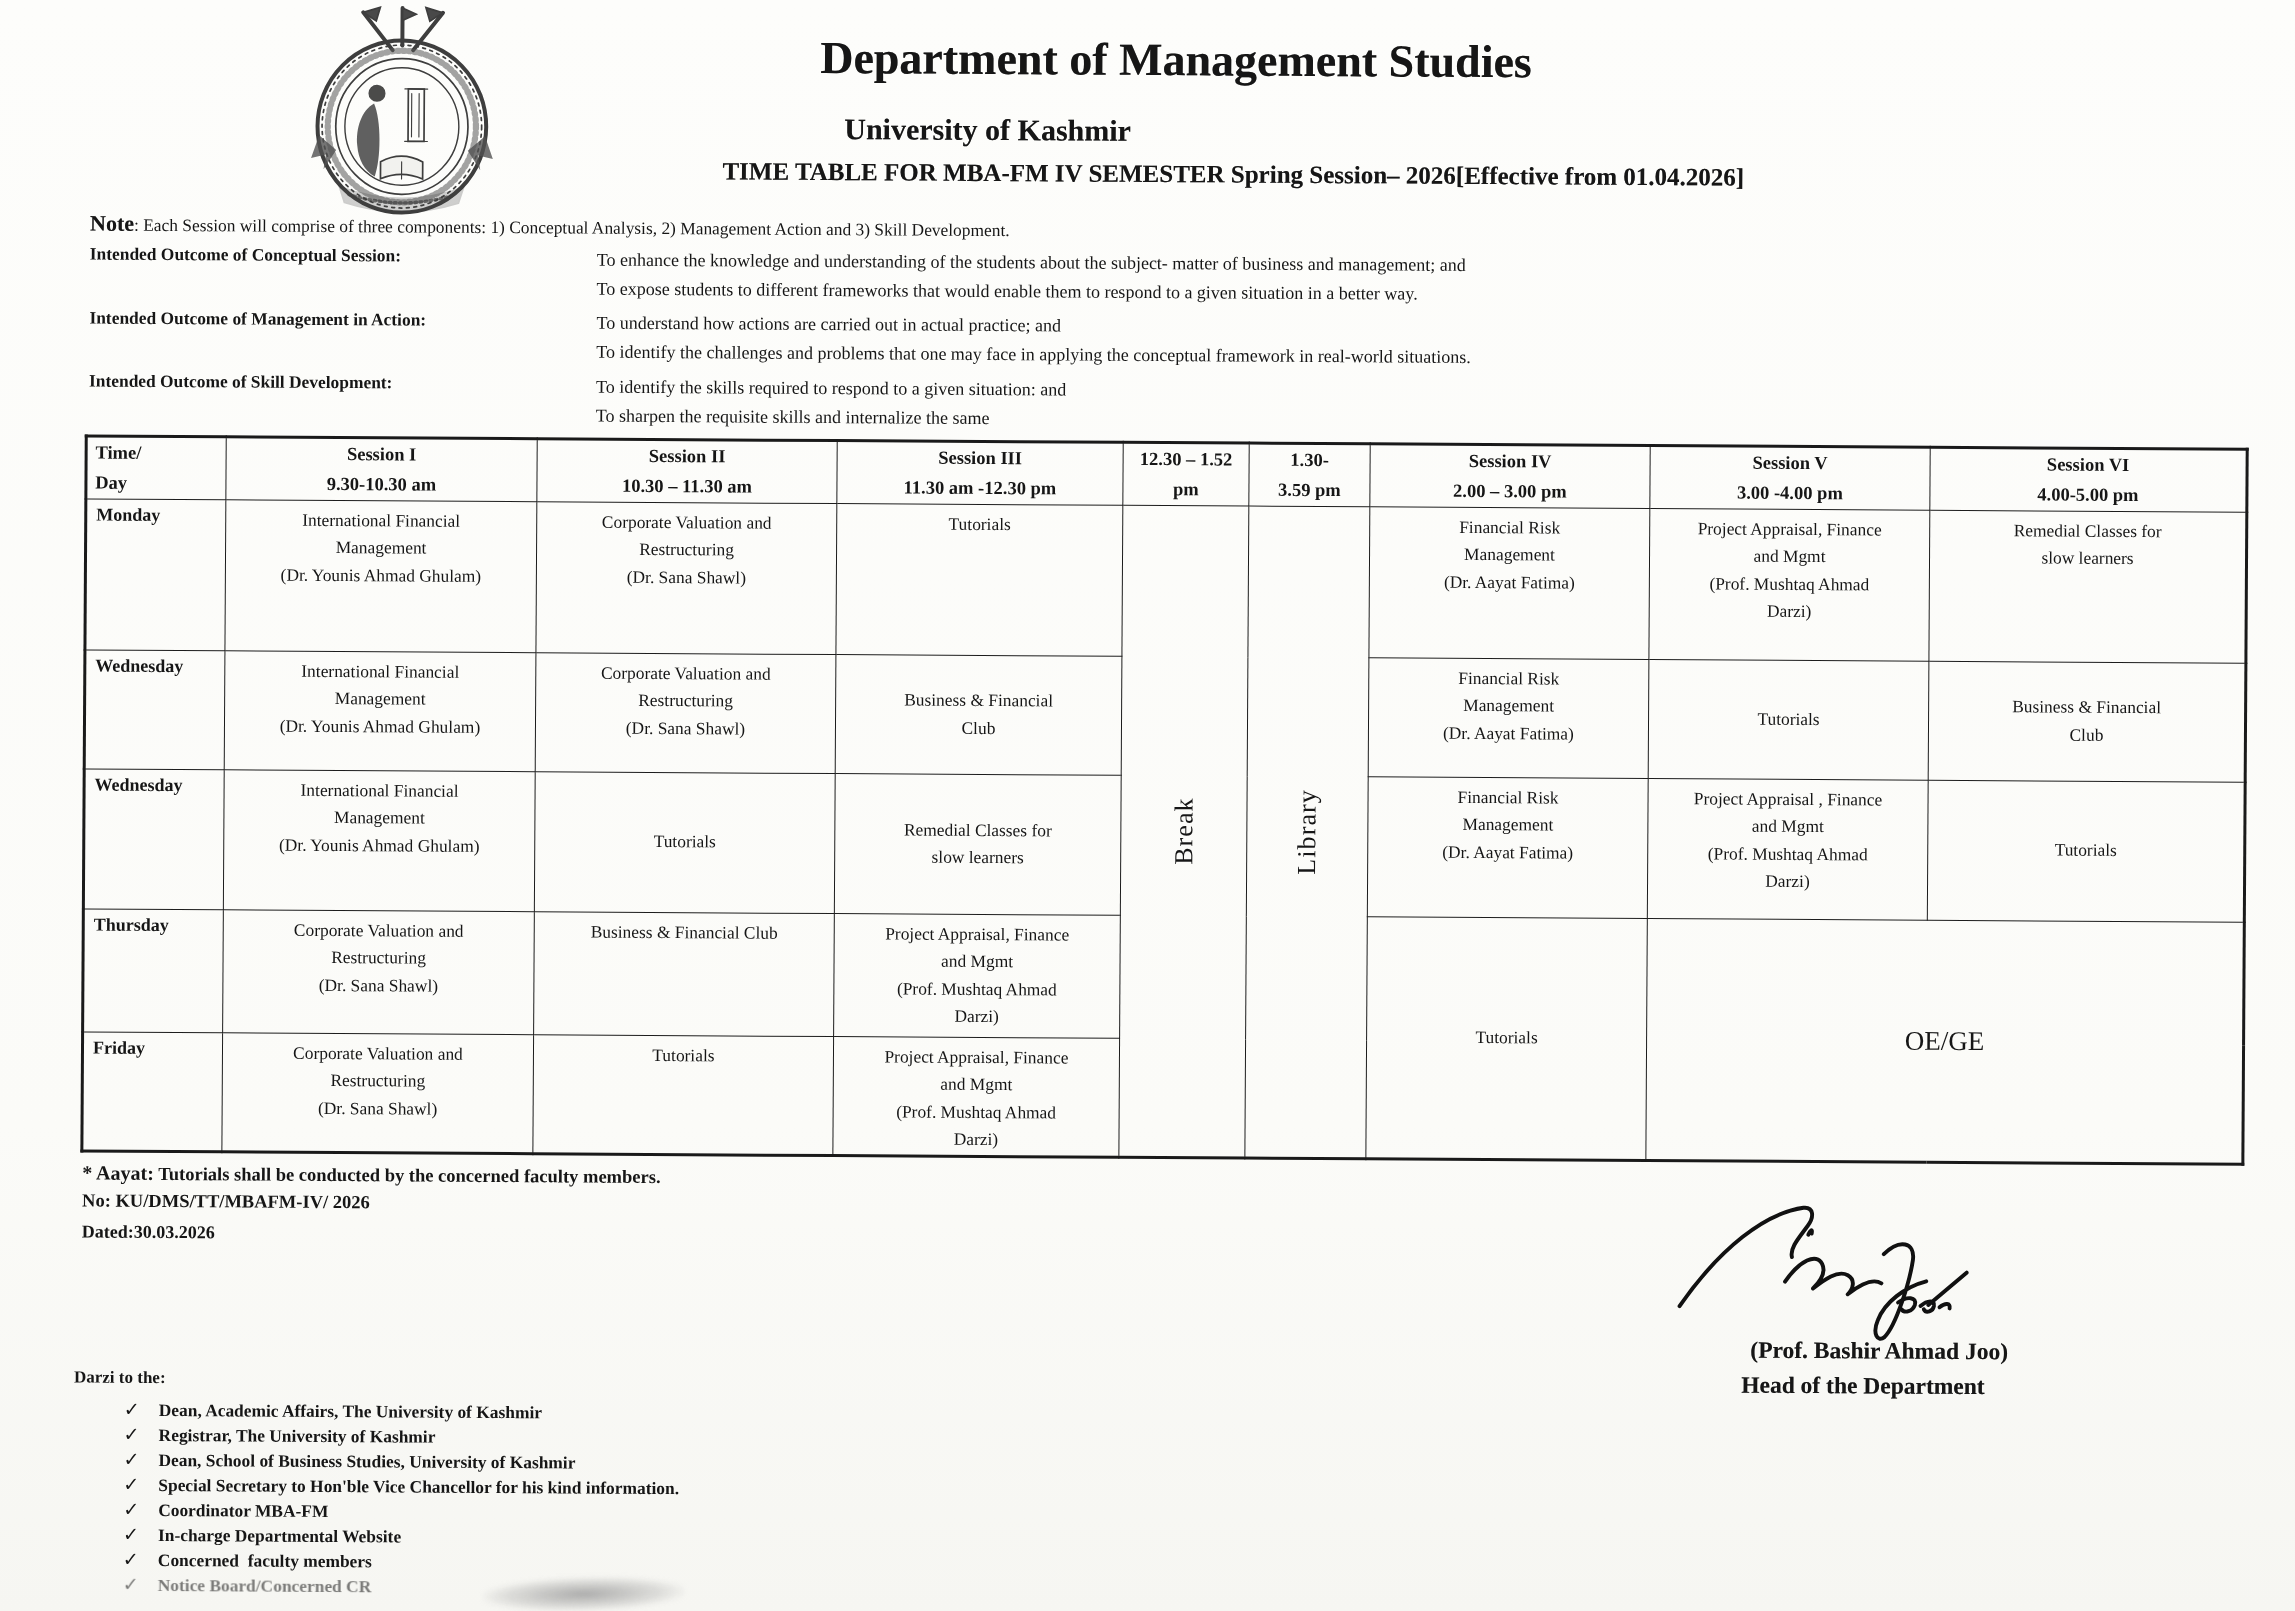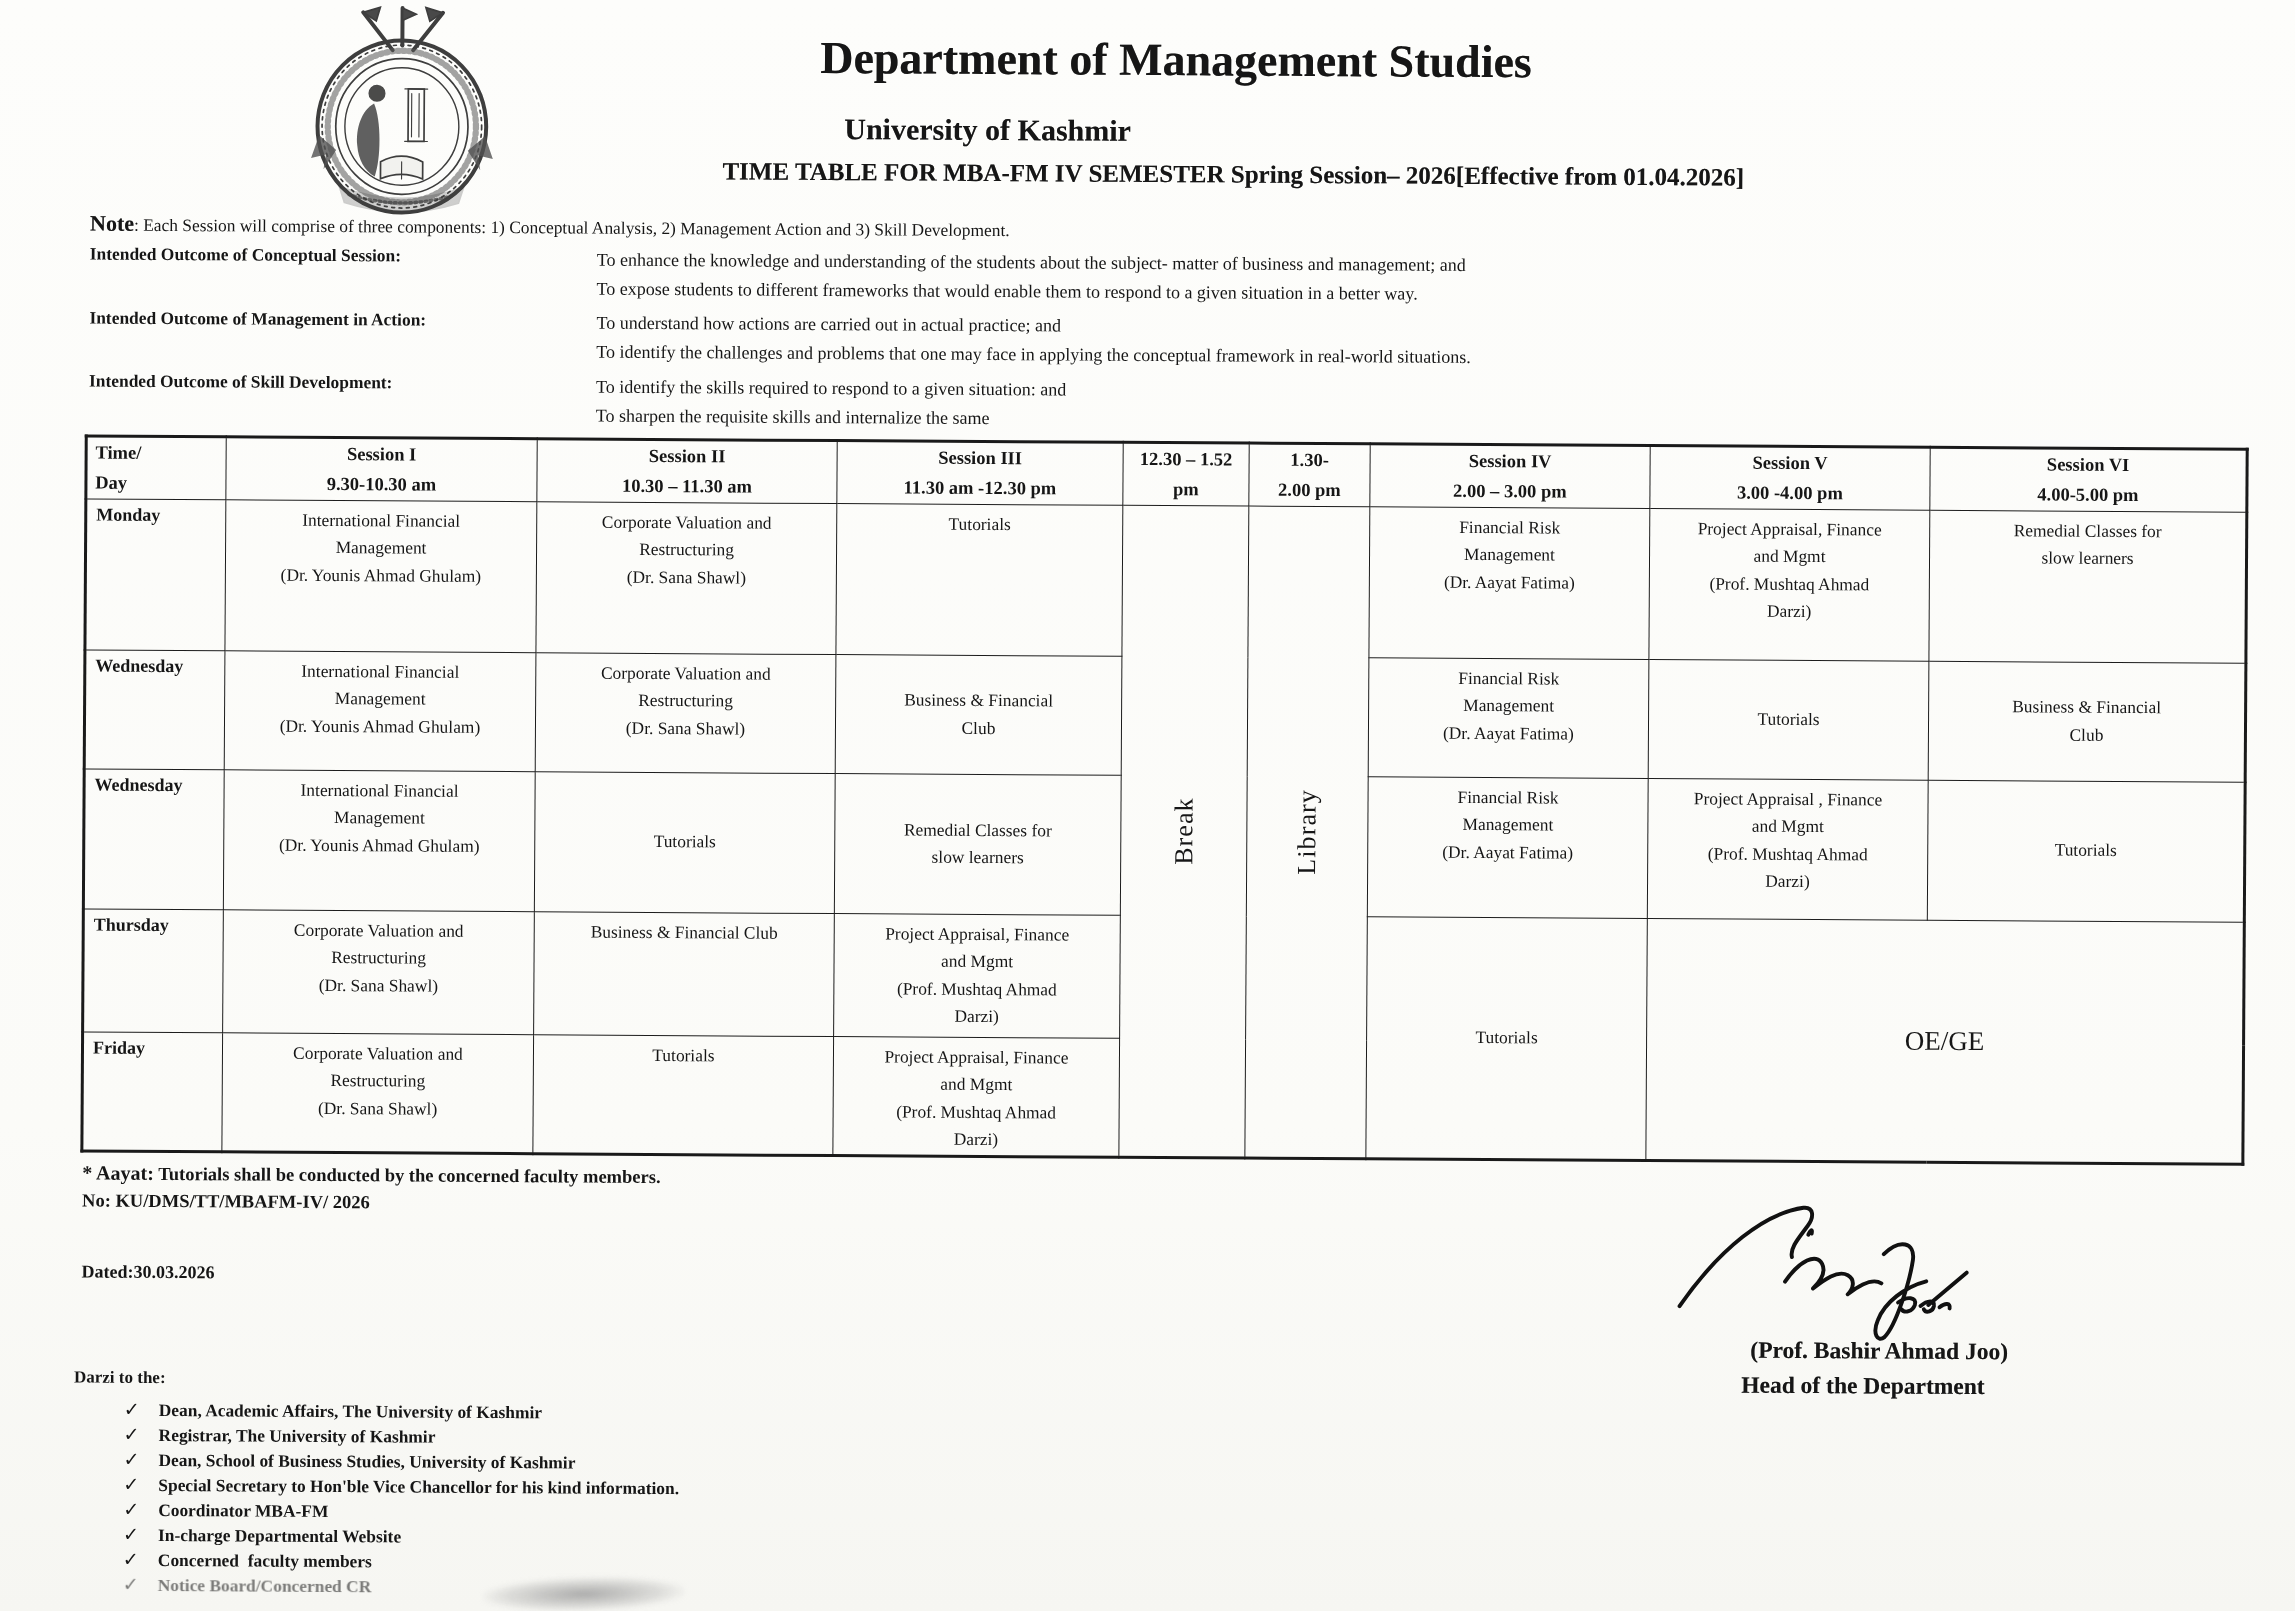--- a/index.html
+++ b/index.html
@@ -36,21 +36,21 @@
   td.vtd{vertical-align:middle;text-align:center;}
   .vert{writing-mode:vertical-rl;transform:rotate(180deg);font-size:26px;letter-spacing:1.1px;margin:0 auto;}
   td.mid{vertical-align:middle;padding-top:0;}
   td.oege{font-size:27px;font-weight:normal;vertical-align:middle;text-align:center;}
   tr.h-head{height:63px;} tr.h-mon{height:151px;} tr.h-tue{height:119px;}
   tr.h-wed{height:140px;} tr.h-thu{height:123px;} tr.h-fri{height:119px;}
   
   .footnote{left:85px;top:1168px;font-size:18.5px;font-weight:bold;}
   .footnote .fn-label{font-size:20px;}
   .refno{left:85px;top:1197px;font-size:18.5px;font-weight:bold;}
-  .dated{left:85px;top:1268px;font-size:18px;font-weight:bold;}
+  .dated{left:85px;top:1228px;font-size:18px;font-weight:bold;}
   .sig-svg{left:1673px;top:1188px;width:381px;height:157px;}
   .sig-name{left:1883px;top:1333px;font-size:23.5px;font-weight:bold;white-space:nowrap;}
   .sig-title{left:1867px;top:1368px;font-size:23.5px;font-weight:bold;white-space:nowrap;}
   .copy-label{left:78px;top:1374px;font-size:17px;font-weight:bold;}
   .copy-list{left:128px;top:1404px;}
   .copy-item{display:flex;align-items:baseline;height:25px;font-size:17.4px;font-weight:bold;}
   .copy-item .tick{width:35px;font-size:19px;font-weight:normal;flex:none;}
   .copy-item .txt{white-space:pre-wrap;}
   .copy-item.faded{opacity:.55;filter:blur(0.4px);}
   .smudge{left:488px;top:1581px;width:202px;height:33px;
@@ -135,21 +135,21 @@
 Day</th>
       <th>Session I
 9.30-10.30 am</th>
       <th>Session II
 10.30 – 11.30 am</th>
       <th>Session III
 11.30 am -12.30 pm</th>
       <th>12.30 – 1.52
 pm</th>
       <th>1.30-
-2.00 pm</th>
+3.59 pm</th>
       <th>Session IV
 2.00 – 3.00 pm</th>
       <th>Session V
 3.00 -4.00 pm</th>
       <th>Session VI
 4.00-5.00 pm</th>
     </tr>
     <tr class="h-mon">
       <td class="day">Monday</td>
       <td class="c">International Financial

